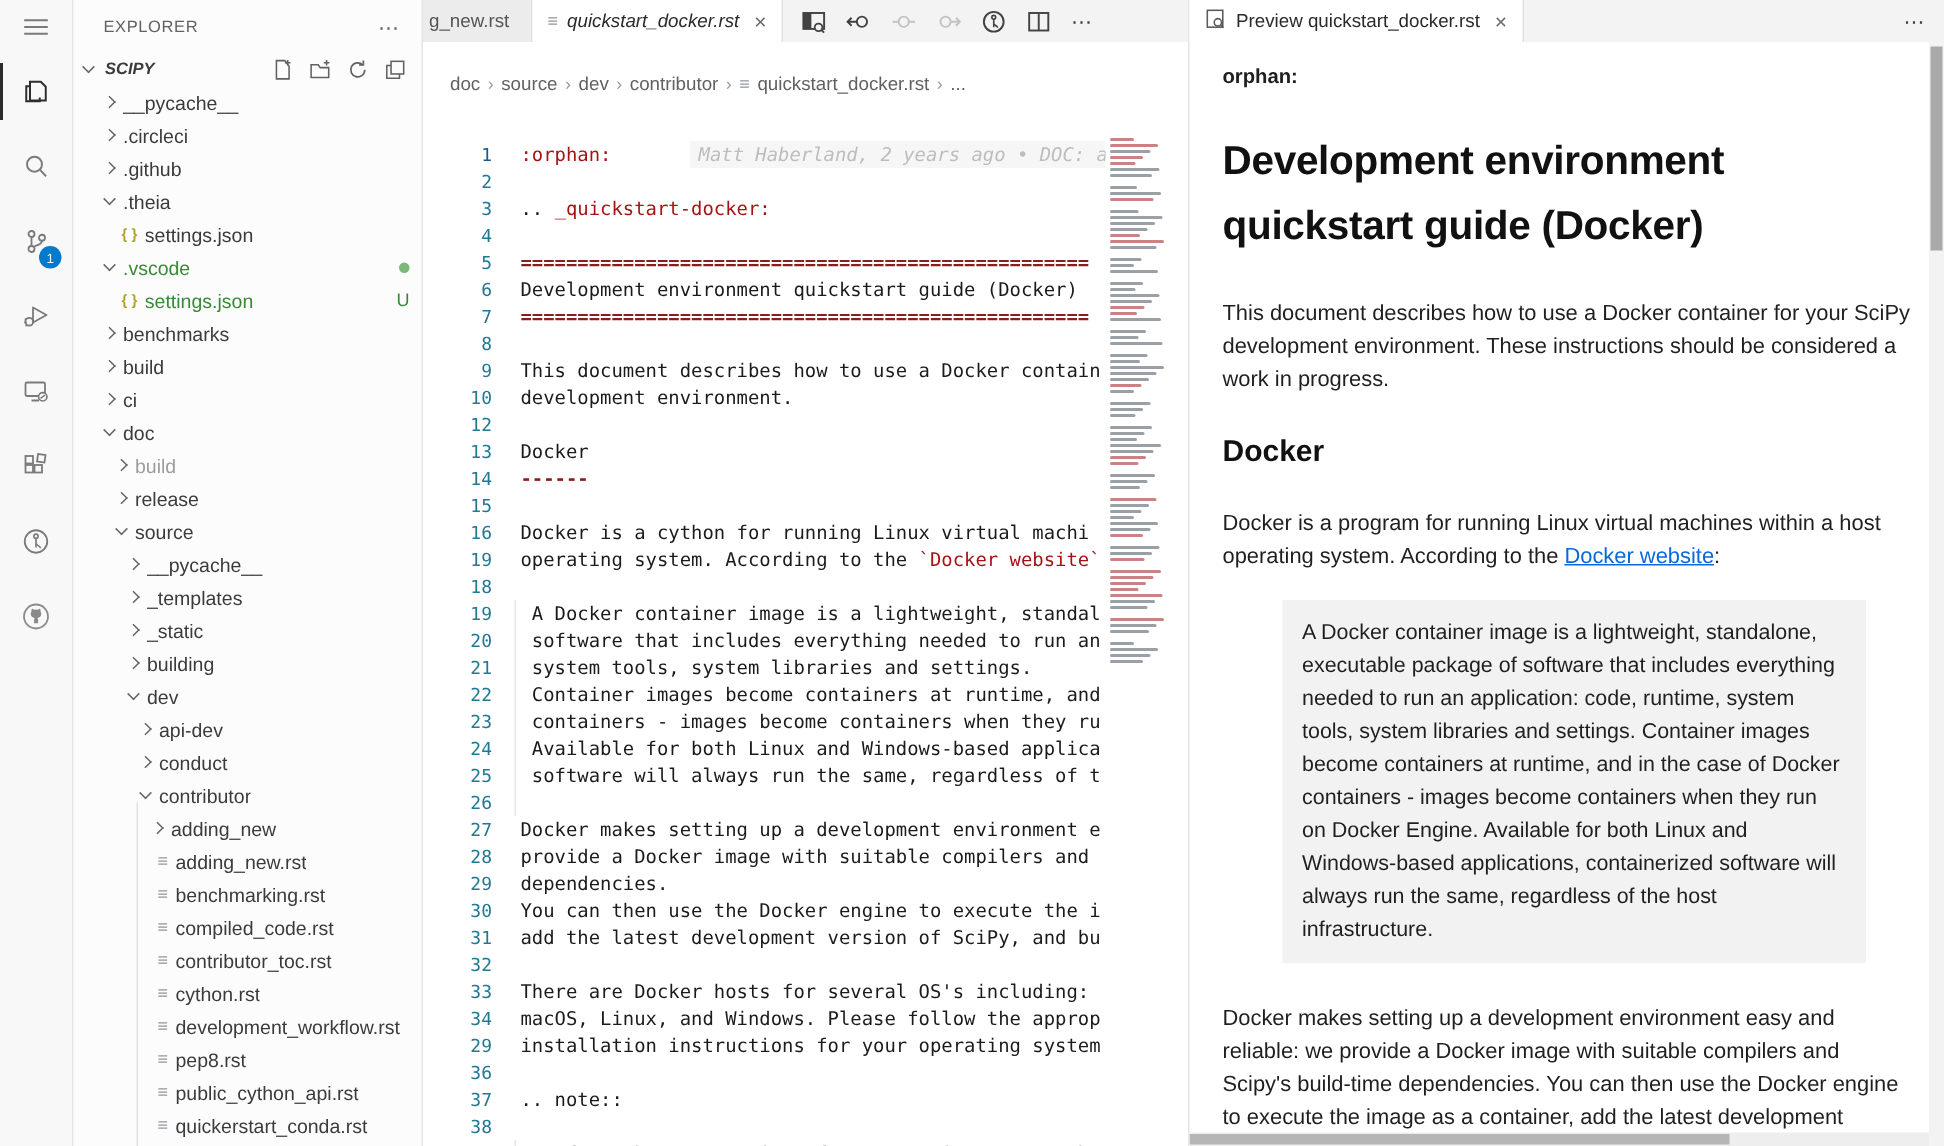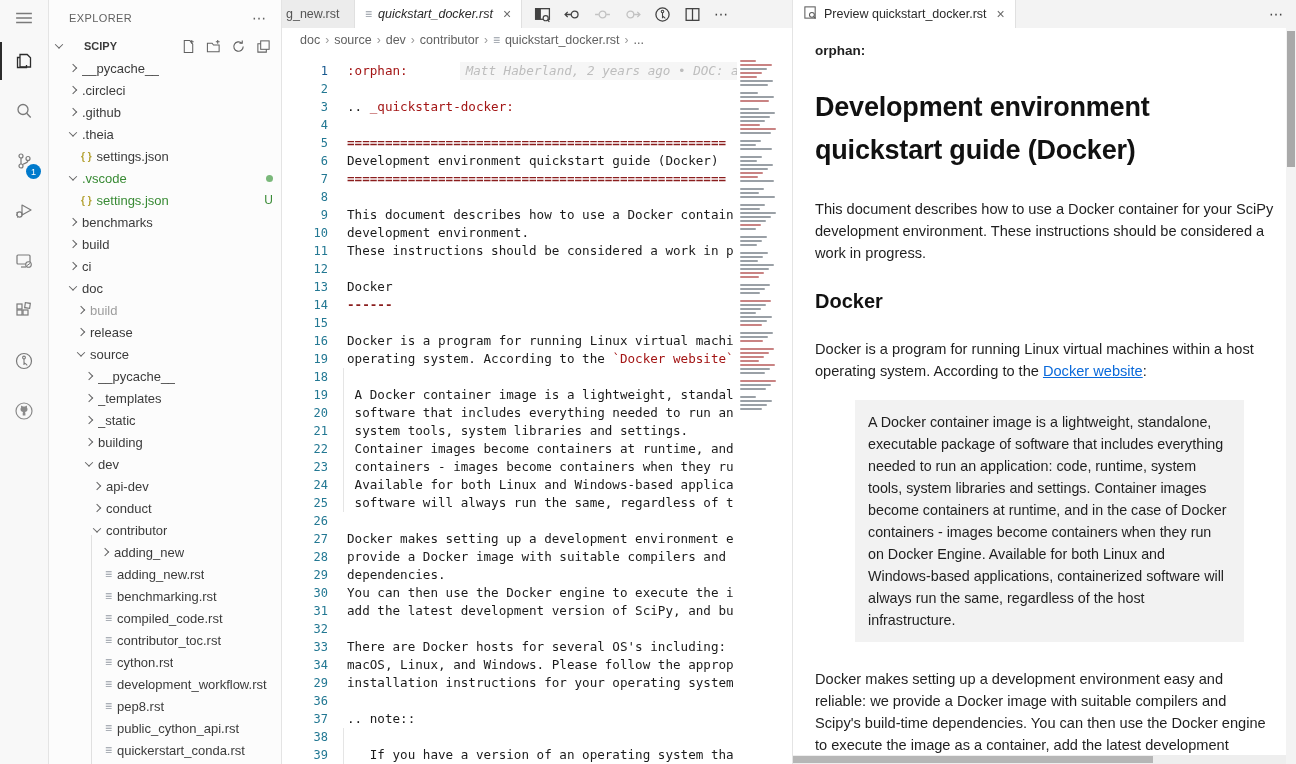--- a/index.html
+++ b/index.html
@@ -20,42 +20,42 @@
   .ab-item svg{display:block;}
 
   
   .sidebar{width:232px;background:#fcfcfc;border-right:1px solid #e4e4e4;flex:none;position:relative;
            overflow:hidden;}
   .sb-title{height:35px;display:flex;align-items:center;padding:0 14px 0 20px;font-size:11px;
             letter-spacing:.4px;color:#616161;}
   .sb-title .grow{flex:1;}
   .sb-more{color:#616161;font-size:14px;letter-spacing:1px;}
   .sb-section{height:22px;display:flex;align-items:center;padding:0 10px 0 4px;font-size:11px;
-              font-weight:700;color:#3b3b3b;gap:16px;}
+              font-weight:700;color:#3b3b3b;gap:2px;font-style:italic;}
   .sb-section .grow{flex:1;}
   .sb-actions{display:flex;gap:10px;color:#616161;align-items:center;}
   .sb-actions svg{display:block;}
   .chev{width:5px;height:5px;border-right:1.3px solid #646465;border-bottom:1.3px solid #646465;
         display:inline-block;transform:rotate(-45deg);margin:0 6px 0 3px;flex:none;}
   .chev.down{transform:rotate(45deg) translate(-1px,-1px);}
   .tree{position:relative;}
   .trow{height:22px;display:flex;align-items:center;font-size:13px;color:#3b3b3b;white-space:nowrap;
         padding-right:8px;}
   .trow .tlabel{overflow:hidden;text-overflow:clip;}
   .trow .green{color:#388a34;}
   .trow .muted{color:#9d9d9d;}
   .ticon-json{color:#b3a132;font-size:10px;font-weight:700;margin-right:5px;letter-spacing:0;flex:none;}
   .ticon-rst{color:#9198a1;font-size:12px;margin-right:5px;line-height:1;flex:none;}
   .trow .grow{flex:1;}
   .tbadge{color:#388a34;font-size:12px;margin-left:6px;}
   .tdot{width:7px;height:7px;border-radius:50%;background:#7ab87a;margin-left:6px;flex:none;}
   .tree-guide{position:absolute;width:1px;background:#e0e0e0;}
 
   
-  .editorgroup{width:510px;flex:none;display:flex;flex-direction:column;position:relative;background:#fff;}
+  .editorgroup{width:510px;flex:none;display:flex;flex-direction:column;position:relative;background:#fff;gap:16px;}
   .tabbar{height:28px;background:#f3f3f3;display:flex;align-items:stretch;flex:none;}
   .tab{display:flex;align-items:center;font-size:12.5px;padding:0 10px;border-right:1px solid #e0e0e0;
        color:#555;background:#ececec;gap:6px;white-space:nowrap;}
   .tab.partial{width:62px;padding:0 6px 0 4px;overflow:hidden;}
   .tab.active{background:#fff;color:#2a2a2a;}
   .tab.active .tab-label{font-style:italic;}
   .tab .ticon-rst{margin-right:0;}
   .tab-close{color:#6a6a6a;font-size:14px;margin-left:4px;}
   .editor-actions{display:flex;align-items:center;gap:13px;padding:0 12px;color:#424242;}
   .editor-actions .disabled{color:#c2c2c2;}
@@ -446,26 +446,25 @@
       <div class="cline first"><span class="lnum">1</span><span class="ltext"><span class="seg-r">:orphan:</span></span><span class="blame">Matt Haberland, 2 years ago • DOC: ad</span></div>
         <div class="cline"><span class="lnum">2</span><span class="ltext ltext-clip"></span></div>
         <div class="cline"><span class="lnum">3</span><span class="ltext ltext-clip"><span>.. </span><span class="seg-r">_quickstart-docker:</span></span></div>
         <div class="cline"><span class="lnum">4</span><span class="ltext ltext-clip"></span></div>
         <div class="cline"><span class="lnum">5</span><span class="ltext ltext-clip"><span class="seg-d">==================================================</span></span></div>
         <div class="cline"><span class="lnum">6</span><span class="ltext ltext-clip"><span>Development environment quickstart guide (Docker)</span></span></div>
         <div class="cline"><span class="lnum">7</span><span class="ltext ltext-clip"><span class="seg-d">==================================================</span></span></div>
         <div class="cline"><span class="lnum">8</span><span class="ltext ltext-clip"></span></div>
         <div class="cline"><span class="lnum">9</span><span class="ltext ltext-clip"><span>This document describes how to use a Docker contain</span></span></div>
         <div class="cline"><span class="lnum">10</span><span class="ltext ltext-clip"><span>development environment.</span></span></div>
-        <div class="cline"><span class="lnum">11</span><span class="ltext ltext-clip"><span>These instructions should be considered a work in p</span></span></div>
         <div class="cline"><span class="lnum">12</span><span class="ltext ltext-clip"></span></div>
         <div class="cline"><span class="lnum">13</span><span class="ltext ltext-clip"><span>Docker</span></span></div>
         <div class="cline"><span class="lnum">14</span><span class="ltext ltext-clip"><span class="seg-d">------</span></span></div>
         <div class="cline"><span class="lnum">15</span><span class="ltext ltext-clip"></span></div>
-        <div class="cline"><span class="lnum">16</span><span class="ltext ltext-clip"><span>Docker is a program for running Linux virtual machi</span></span></div>
+        <div class="cline"><span class="lnum">16</span><span class="ltext ltext-clip"><span>Docker is a cython for running Linux virtual machi</span></span></div>
         <div class="cline"><span class="lnum">19</span><span class="ltext ltext-clip"><span>operating system. According to the </span><span class="seg-r">`Docker website`</span></span></div>
         <div class="cline"><span class="lnum">18</span><span class="ltext ltext-clip"></span></div>
         <div class="cline"><span class="lnum">19</span><span class="ltext ltext-clip"><span> A Docker container image is a lightweight, standal</span></span></div>
         <div class="cline"><span class="lnum">20</span><span class="ltext ltext-clip"><span> software that includes everything needed to run an</span></span></div>
         <div class="cline"><span class="lnum">21</span><span class="ltext ltext-clip"><span> system tools, system libraries and settings.</span></span></div>
         <div class="cline"><span class="lnum">22</span><span class="ltext ltext-clip"><span> Container images become containers at runtime, and</span></span></div>
         <div class="cline"><span class="lnum">23</span><span class="ltext ltext-clip"><span> containers - images become containers when they ru</span></span></div>
         <div class="cline"><span class="lnum">24</span><span class="ltext ltext-clip"><span> Available for both Linux and Windows-based applica</span></span></div>
         <div class="cline"><span class="lnum">25</span><span class="ltext ltext-clip"><span> software will always run the same, regardless of t</span></span></div>
         <div class="cline"><span class="lnum">26</span><span class="ltext ltext-clip"></span></div>

